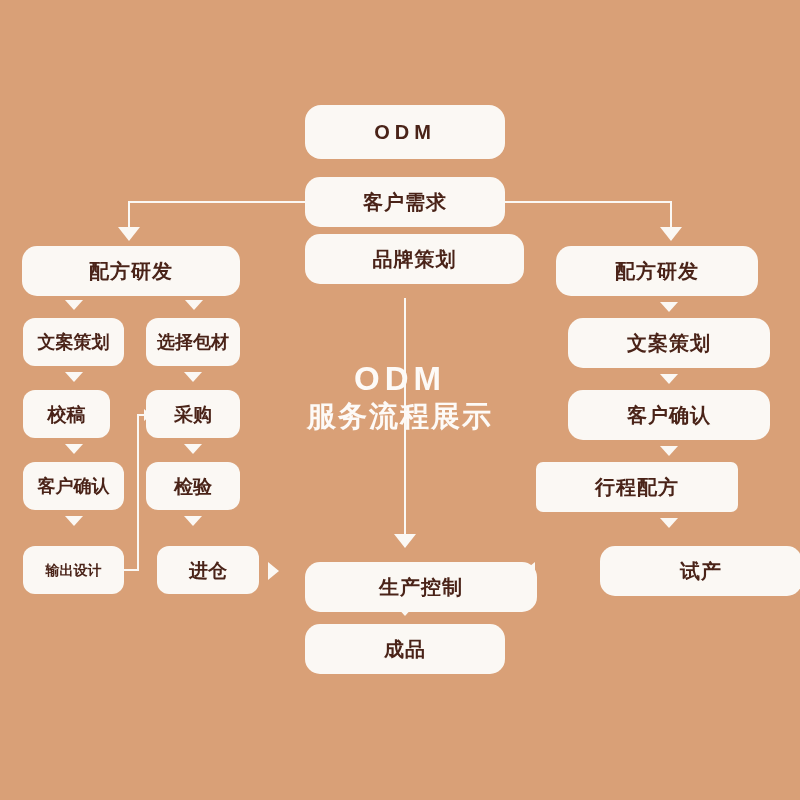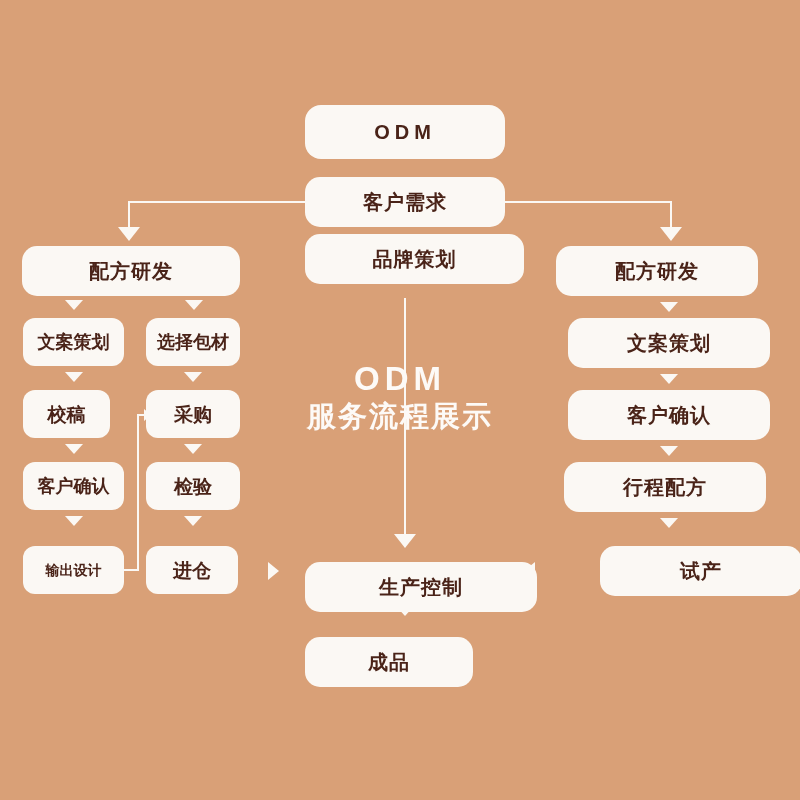--- a/index.html
+++ b/index.html
@@ -147,45 +147,45 @@
   <div class="node sub" style="left:23px; top:462px; width:101px; font-size:18px;">客户确认</div>
   <div class="tri down" style="left:65px; top:516px;"></div>
   <div class="node sub" style="left:23px; top:546px; width:101px; font-size:14px;">输出设计</div>
 
   <div class="node sub" style="left:146px; top:318px; width:94px; font-size:18px;">选择包材</div>
   <div class="tri down" style="left:184px; top:372px;"></div>
   <div class="node sub" style="left:146px; top:390px; width:94px;">采购</div>
   <div class="tri down" style="left:184px; top:444px;"></div>
   <div class="node sub" style="left:146px; top:462px; width:94px;">检验</div>
   <div class="tri down" style="left:184px; top:516px;"></div>
-  <div class="node sub" style="left:146px; top:546px; width:92px;">进仓</div>
+  <div class="node sub" style="left:157px; top:546px; width:102px;">进仓</div>
 
   <div class="line h" style="left:124px; top:569px; width:15px;"></div>
   <div class="line v" style="left:137px; top:414px; height:156px;"></div>
   <div class="line h" style="left:137px; top:414px; width:8px;"></div>
   <div class="tri right-sm" style="left:144px; top:409px;"></div>
 
   <div class="line v" style="left:404px; top:298px; height:238px;"></div>
   <div class="tri down-lg" style="left:394px; top:534px;"></div>
 
   <div id="center-title" style="top:360px;">
     <div class="l1">ODM</div>
     <div class="l2">服务流程展示</div>
   </div>
 
   <div class="node main" style="left:305px; top:562px; width:232px;">生产控制</div>
 
   <div class="tri right" style="left:268px; top:562px;"></div>
   <div class="tri left" style="left:524px; top:562px;"></div>
 
   <div class="tri down" style="left:396px; top:606px;"></div>
-  <div class="node main" style="left:305px; top:624px; width:168px;margin-top:13px;">成品</div>
+  <div class="node main" style="left:305px; top:624px; width:200px;">成品</div>
 
   <div class="tri down" style="left:660px; top:302px;"></div>
   <div class="node main" style="left:568px; top:318px; width:202px;">文案策划</div>
   <div class="tri down" style="left:660px; top:374px;"></div>
   <div class="node main" style="left:568px; top:390px; width:202px;">客户确认</div>
   <div class="tri down" style="left:660px; top:446px;"></div>
-  <div class="node main" style="left:564px; top:462px; width:202px;">行程配方</div>
+  <div class="node main" style="left:536px; top:462px; width:202px;border-radius:7px;">行程配方</div>
   <div class="tri down" style="left:660px; top:518px;"></div>
   <div class="node main" style="left:568px; top:546px; width:202px;margin-left:32px;">试产</div>
 
 </div>
 
 </body></html>

